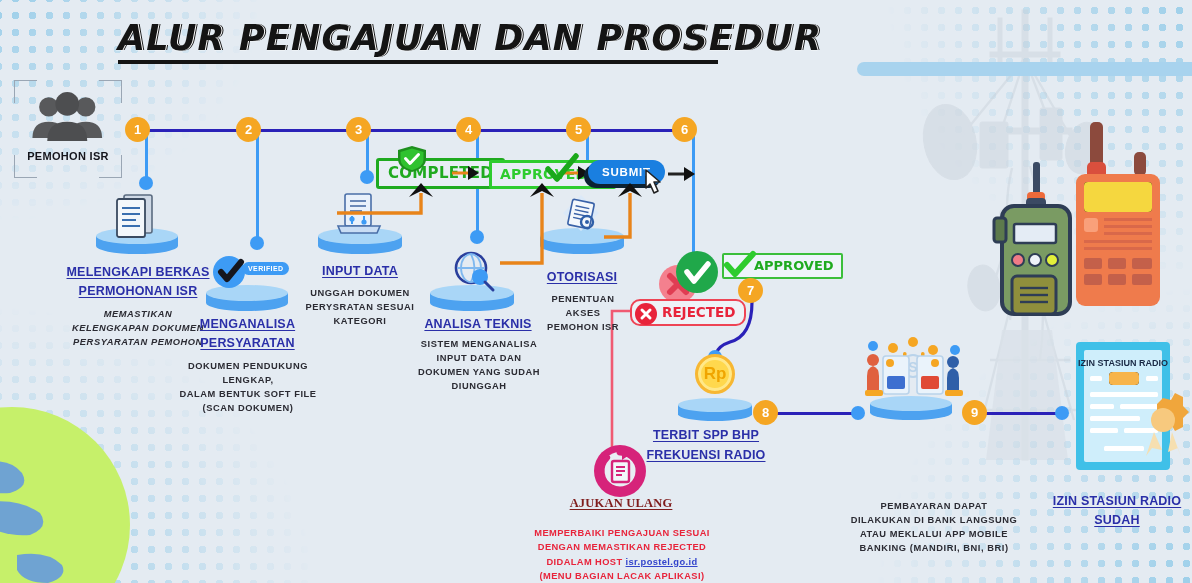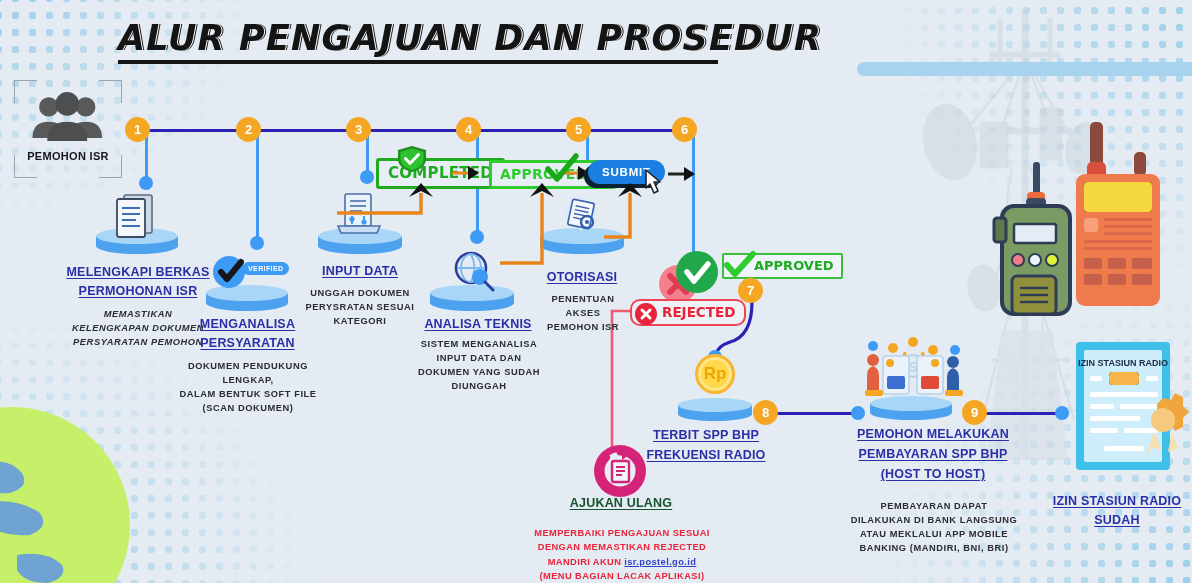--- a/index.html
+++ b/index.html
@@ -170,22 +170,22 @@
     background: #ffd84d; border: 3px solid #f7b733;
     display: flex; align-items: center; justify-content: center;
     color: #f0a500; font-size: 17px; font-weight: bold; z-index: 5;
     box-shadow: inset 0 0 0 3px #ffe88a;
   }
   .reapply-icon {
     position: absolute; width: 56px; height: 56px; z-index: 5;
   }
   .reapply-title {
     position: absolute; text-align: center; font-size: 12.5px; font-weight: bold;
-    color: #14532d; letter-spacing: .2px; text-decoration: underline;
-    text-underline-offset: 2px; z-index: 5;
+    color: #7f1d1d; letter-spacing: .2px; text-decoration: underline;
+    text-underline-offset: 2px; z-index: 5; font-family: Liberation Serif, serif;
   }
   .reapply-desc {
     position: absolute; text-align: center; font-size: 9.3px; font-weight: bold;
     color: #e8243b; line-height: 1.55; letter-spacing: .4px; z-index: 5;
   }
   .reapply-desc .lnk { color: #3344cc; text-decoration: underline; }
 
   .cert-title {
     position: absolute; text-align: center; font-size: 12.5px; font-weight: bold;
     color: #2a2fa8; line-height: 1.5; letter-spacing: .2px; z-index: 5;
@@ -526,21 +526,21 @@
     <g stroke="#d6237a" stroke-width="2">
         <path d="M24 24 H33"></path>
         <path d="M24 28 H33"></path>
         <path d="M24 32 H30"></path>
       </g>
   </svg>
   <div class="reapply-title" style="left:548px;top:496px;width:146px;">AJUKAN ULANG</div>
   <div class="reapply-desc" style="left:532px;top:526px;width:180px;">
     <span>MEMPERBAIKI PENGAJUAN SESUAI</span><br>
     <span>DENGAN MEMASTIKAN REJECTED</span><br>
-    <span>MANDIRI AKUN </span><span class="lnk">isr.postel.go.id</span><br>
+    <span>DIDALAM HOST </span><span class="lnk">isr.postel.go.id</span><br>
     <span>(MENU BAGIAN LACAK APLIKASI)</span>
   </div>
 
   <div class="rail" style="left:776px;top:412px;width:82px;"></div>
   <div class="rail" style="left:980px;top:412px;width:82px;"></div>
   <div class="dot" style="left:851px;top:406px;"></div>
   <div class="dot" style="left:1055px;top:406px;"></div>
 
   <div class="node" style="left:753px;top:400px;">8</div>
   <div class="node" style="left:962px;top:400px;">9</div>
@@ -570,25 +570,20 @@
       <circle cx="96" cy="26" r="6"></circle>
     </g>
     <rect x="8" y="54" width="18" height="6" rx="2" fill="#f5a623"></rect>
     <rect x="88" y="54" width="18" height="6" rx="2" fill="#f5a623"></rect>
     <circle cx="16" cy="10" r="5" fill="#3d9bf5"></circle>
     <circle cx="98" cy="14" r="5" fill="#3d9bf5"></circle>
   </svg>
   <div class="podium" style="left:870px;top:396px;width:82px;height:28px;">
     <div class="body"></div>
       <div class="top"></div>
-  </div>
-  <div class="step-title" style="left:840px;top:424px;width:186px;line-height:1.6;">
-    <span>PEMOHON MELAKUKAN</span><br>
-    <span>PEMBAYARAN SPP BHP</span><br>
-    <span>(HOST TO HOST)</span>
   </div>
   <div class="step-desc" style="left:836px;top:500px;width:196px;white-space:pre-line;">PEMBAYARAN DAPAT
 DILAKUKAN DI BANK LANGSUNG
 ATAU MEKLALUI APP MOBILE
 BANKING (MANDIRI, BNI, BRI)</div>
 
   <svg style="position:absolute;left:1068px;top:336px;width:124px;height:150px;z-index:4" viewBox="0 0 124 150">
     <rect x="8" y="6" width="94" height="128" rx="4" fill="#3fc0e8"></rect>
     <rect x="16" y="14" width="78" height="112" rx="2" fill="#cfeefb"></rect>
     <text x="55" y="30" font-size="9" font-family="Liberation Sans" font-weight="bold" fill="#1a2a45" text-anchor="middle">IZIN STASIUN RADIO</text>

